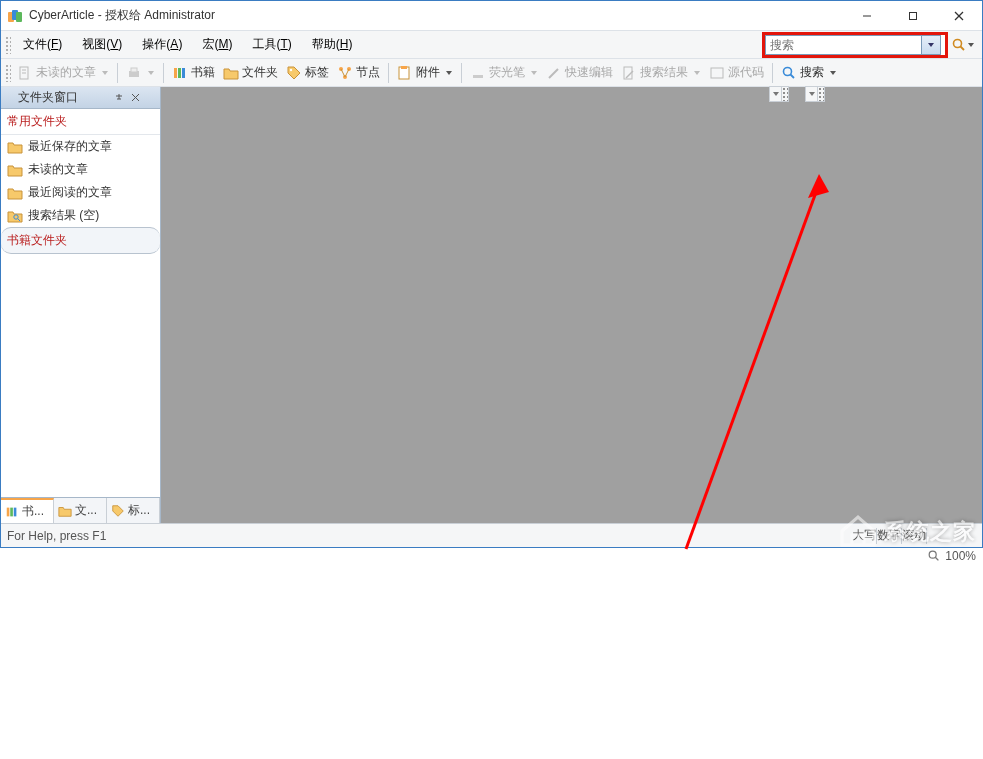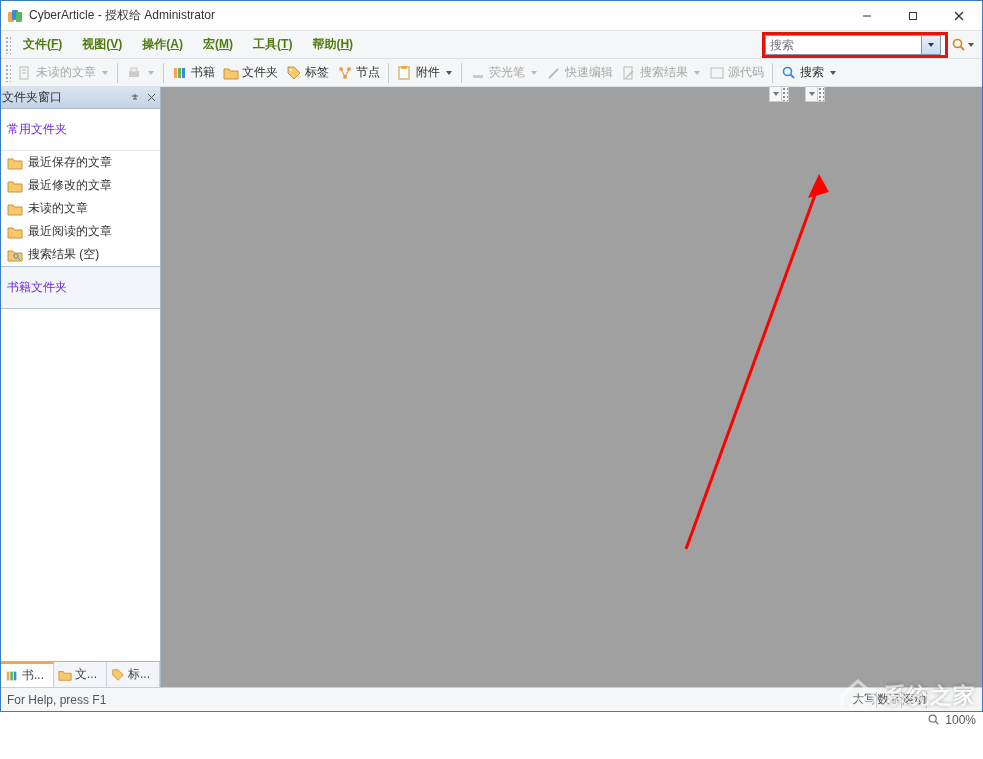--- a/index.html
+++ b/index.html
@@ -1,30 +1,30 @@
 <!DOCTYPE html>
 <html><head>
   <meta charset="utf-8">
   <style>
     * { margin: 0; padding: 0; box-sizing: border-box; font-family: "Microsoft YaHei", "SimSun", sans-serif; font-size: 12px; }
     body { width: 983px; height: 759px; background: #fff; overflow: hidden; position: relative; }
     
-    .window { border: 1px solid #3a7cc2; width: 983px; height: 712px; display: flex; flex-direction: column; position: relative; }
+    .window { border: 1px solid #3a7cc2; width: 983px; height: 548px; display: flex; flex-direction: column; position: relative; }
     
     
     .titlebar { height: 30px; background: #fff; display: flex; align-items: center; padding: 0 0 0 6px; border-bottom: 1px solid #dde2e8; }
     .titlebar .app-icon { width: 16px; height: 16px; margin-right: 6px; }
     .titlebar .title { flex: 0 0 auto; color: #333; }
     .titlebar .spacer { flex: 1; }
     .titlebar .win-btn { width: 46px; height: 30px; display: flex; align-items: center; justify-content: center; }
     
     
     .menubar { height: 28px; background: #f5f6f7; display: flex; align-items: center; padding: 0 4px; border-bottom: 1px solid #dde2e8; }
     .menubar .grip { width: 6px; height: 18px; background-image: radial-gradient(circle at 2px 2px, #b0b0b0 1px, transparent 1px); background-size: 4px 4px; margin-right: 2px; }
-    .menubar .menu-item { padding: 4px 10px; color: #4d7c0f; font-weight: bold; }
+    .menubar .menu-item { padding: 4px 10px; color: #000000; }
     .menubar .underline { text-decoration: underline; }
     .menubar .spacer { flex: 1; }
     .menubar .search-box { border: 3px solid #e3150b; display: flex; align-items: center; height: 26px; width: 186px; background: #fff; }
     .menubar .search-box input { border: 1px solid #7a99b8; border-right: none; padding: 2px 4px; width: 156px; height: 20px; color: #888; outline: none; }
     .menubar .search-box .dd { width: 20px; height: 20px; border: 1px solid #7a99b8; background: linear-gradient(#e6eef8,#c9dbf0); display: flex; align-items: center; justify-content: center; }
     .menubar .mag { width: 30px; display:flex; align-items:center; justify-content:center; }
     
     
     .toolbar { height: 28px; background: #f5f6f7; display: flex; align-items: center; padding: 0 4px; border-bottom: 1px solid #dde2e8; }
     .toolbar .grip { width: 6px; height: 18px; background-image: radial-gradient(circle at 2px 2px, #b0b0b0 1px, transparent 1px); background-size: 4px 4px; margin-right: 2px; }
@@ -32,25 +32,25 @@
     .toolbar .tbtn.disabled { color: #a8a8a8; }
     .toolbar .tbtn .dd-arrow { margin-left: 2px; }
     .toolbar .sep { width: 1px; height: 20px; background: #c9cfd6; margin: 0 4px; }
     .toolbar .icon-box { width: 16px; height: 16px; display: flex; align-items: center; justify-content: center; }
     
     
     .main-area { flex: 1; display: flex; min-height: 0; position: relative; }
     
     
     .sidebar { width: 160px; background: #fff; border-right: 1px solid #a6b7c9; display: flex; flex-direction: column; }
-    .pane-header { height: 22px; background: linear-gradient(#dbe5f1,#c3d3e5); display: flex; align-items: center; padding: 0 1px; border-bottom: 1px solid #a6b7c9; }
+    .pane-header { height: 22px; background: linear-gradient(#dbe5f1,#c3d3e5); display: flex; align-items: center; padding: 0 17px; border-bottom: 1px solid #a6b7c9; }
     .pane-header .title { flex: 1; color: #333; }
     .pane-header .pin, .pane-header .close { width: 16px; height: 16px; display: flex; align-items: center; justify-content: center; color: #555; }
-    .pane-section-header { padding: 12px 6px; background: #fff; border-bottom: 1px solid #e3e7ec; color: #6d28d9; }
-    .pane-section-header.darkline { border-top: 1px solid #b8c3cf; border-bottom: 1px solid #b8c3cf; background:#f2f5f9; }
+    .pane-section-header { padding: 4px 6px; background: #fff; border-bottom: 1px solid #e3e7ec; color: #b91c1c; }
+    .pane-section-header.darkline { border-top: 1px solid #b8c3cf; border-bottom: 1px solid #b8c3cf; background:#f2f5f9;border-radius:10px; }
     .tree-list { flex: 0 0 auto; }
     .tree-item { display: flex; align-items: center; gap: 5px; padding: 3px 6px; color: #333; }
     .folder-icon { width: 16px; height: 14px; }
     .book-empty { flex: 1; }
     
     .sidebar-tabs { height: 26px; display: flex; border-top: 1px solid #a6b7c9; background: #f3f5f8; }
     .sidebar-tabs .stab { flex: 1; display: flex; align-items: center; gap: 3px; padding: 0 4px; border-right: 1px solid #c9cfd6; font-size: 11px; color: #444; }
     .sidebar-tabs .stab.active { background: #fff; border-top: 2px solid #f7a54a; }
     
     
@@ -297,26 +297,20 @@
         <div class="tree-item">
           <svg class="folder-icon" viewBox="0 0 16 14">
               <path d="M1 3 h5 l1 2 h8 v8 h-14 z" fill="#f7c96b" stroke="#c9933a"></path>
             </svg>
           <span>最近保存的文章</span>
         </div>
         <div class="tree-item">
           <svg class="folder-icon" viewBox="0 0 16 14">
               <path d="M1 3 h5 l1 2 h8 v8 h-14 z" fill="#f7c96b" stroke="#c9933a"></path>
             </svg>
-          <span>最近修改的文章</span>
-        </div>
-        <div class="tree-item">
-          <svg class="folder-icon" viewBox="0 0 16 14">
-              <path d="M1 3 h5 l1 2 h8 v8 h-14 z" fill="#f7c96b" stroke="#c9933a"></path>
-            </svg>
           <span>未读的文章</span>
         </div>
         <div class="tree-item">
           <svg class="folder-icon" viewBox="0 0 16 14">
               <path d="M1 3 h5 l1 2 h8 v8 h-14 z" fill="#f7c96b" stroke="#c9933a"></path>
             </svg>
           <span>最近阅读的文章</span>
         </div>
         <div class="tree-item">
           <svg class="folder-icon" viewBox="0 0 16 14">

